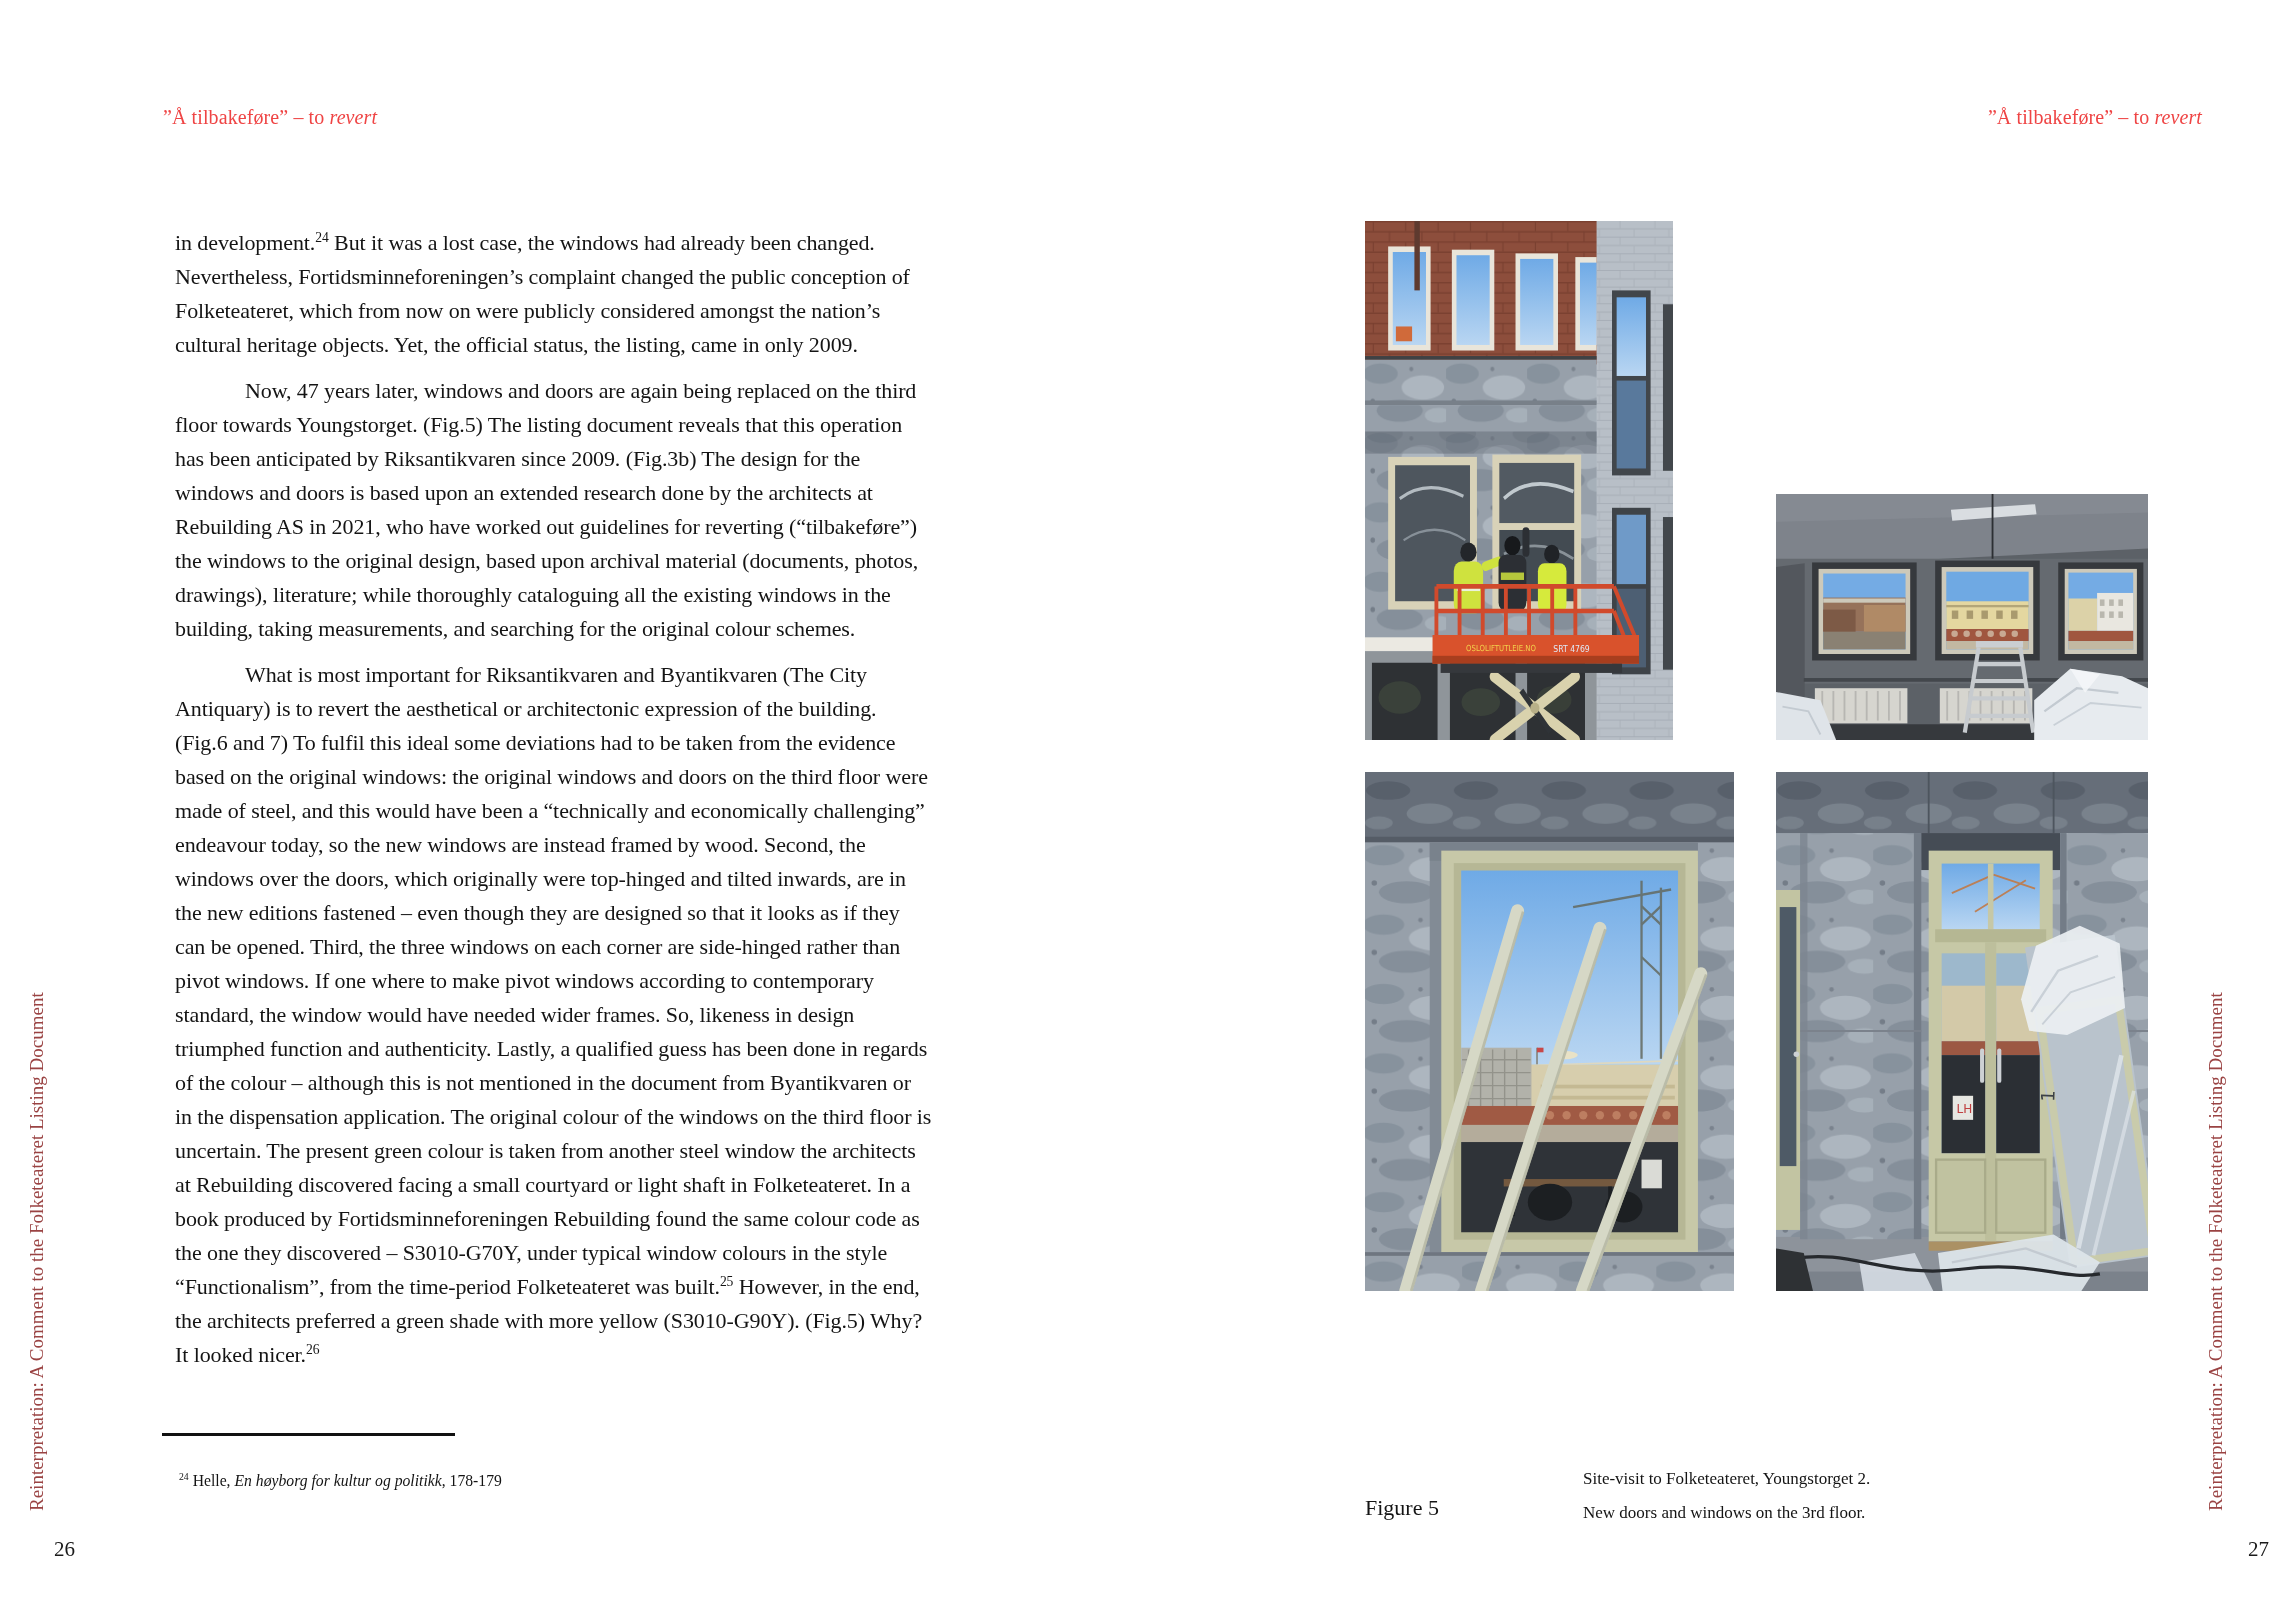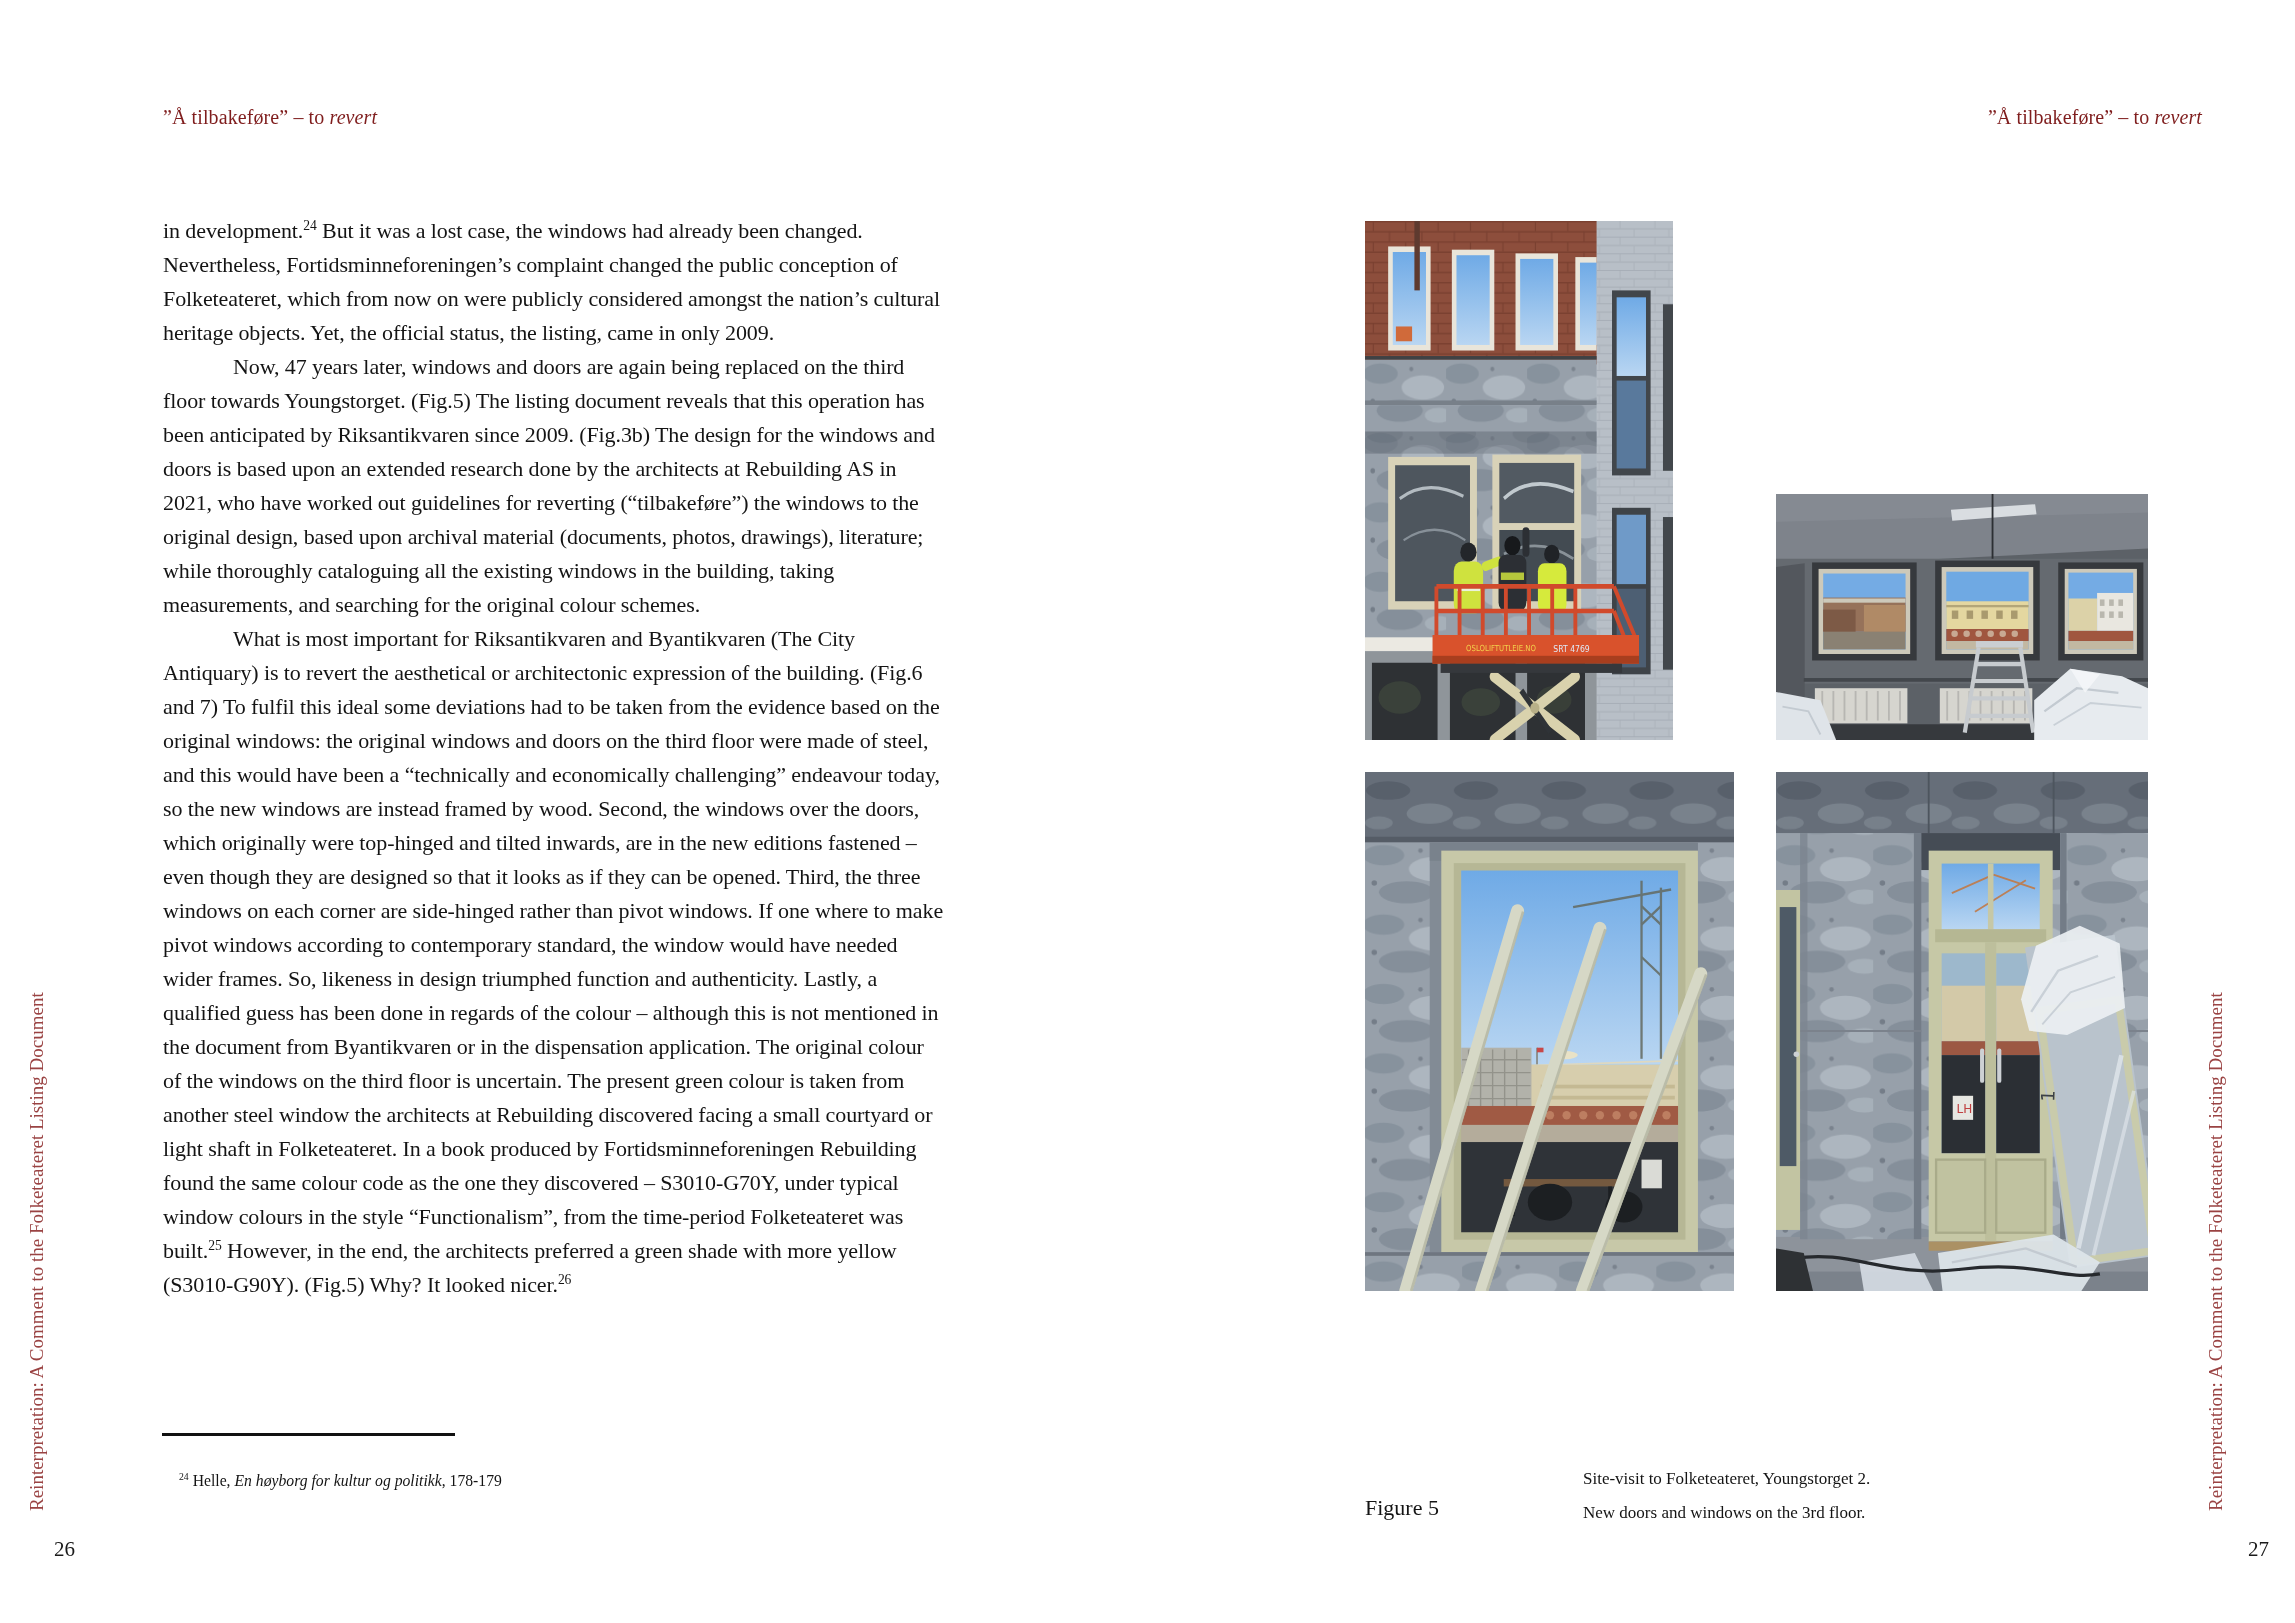--- a/index.html
+++ b/index.html
@@ -2,25 +2,25 @@
 <html style="font-size:7.4px"><head>
 <meta charset="utf-8">
 <style>
   html,body{margin:0;padding:0;background:#dcdcdc;}
   .spread{
     position:relative;width:2295px;height:1623px;background:#ffffff;
     font-family:"Liberation Serif","DejaVu Serif",serif;color:#141414;overflow:hidden;
   }
   .it{font-style:italic;}
   .sup{font-size:62%;vertical-align:super;line-height:0;}
-  .running-header{position:absolute;top:106px;font-size:20px;color:#7f1d1d;letter-spacing:0.1px;}
+  .running-header{position:absolute;top:106px;font-size:20px;color:#ef4444;letter-spacing:0.1px;}
   .running-header.left{left:163px;}
   .running-header.right{right:93px;}
   .body-text{position:absolute;left:163px;top:214px;width:782px;font-size:22px;line-height:34px;letter-spacing:-0.1px;text-align:left;}
-  .body-text p{margin:0;}
+  .body-text p{margin:12px;}
   .body-text p.indent{text-indent:70px;}
   .fn-rule{position:absolute;left:162px;top:1433px;width:293px;height:3.2px;background:#111;}
   .footnotes{position:absolute;left:163px;top:1453px;width:810px;font-size:15.7px;line-height:24.5px;}
   .footnotes p{margin:16px;}
   .sidebar{position:absolute;white-space:nowrap;height:23px;line-height:23px;font-size:19px;color:#9a4343;
     transform-origin:0 100%;transform:rotate(-90deg);}
   .sidebar.sb-left{left:48px;top:1488px;}
   .sidebar.sb-right{left:2227px;top:1488px;}
   .page-number{position:absolute;font-size:21px;color:#1a1a1a;}
   .page-number.pn-left{left:54px;top:1537px;}

